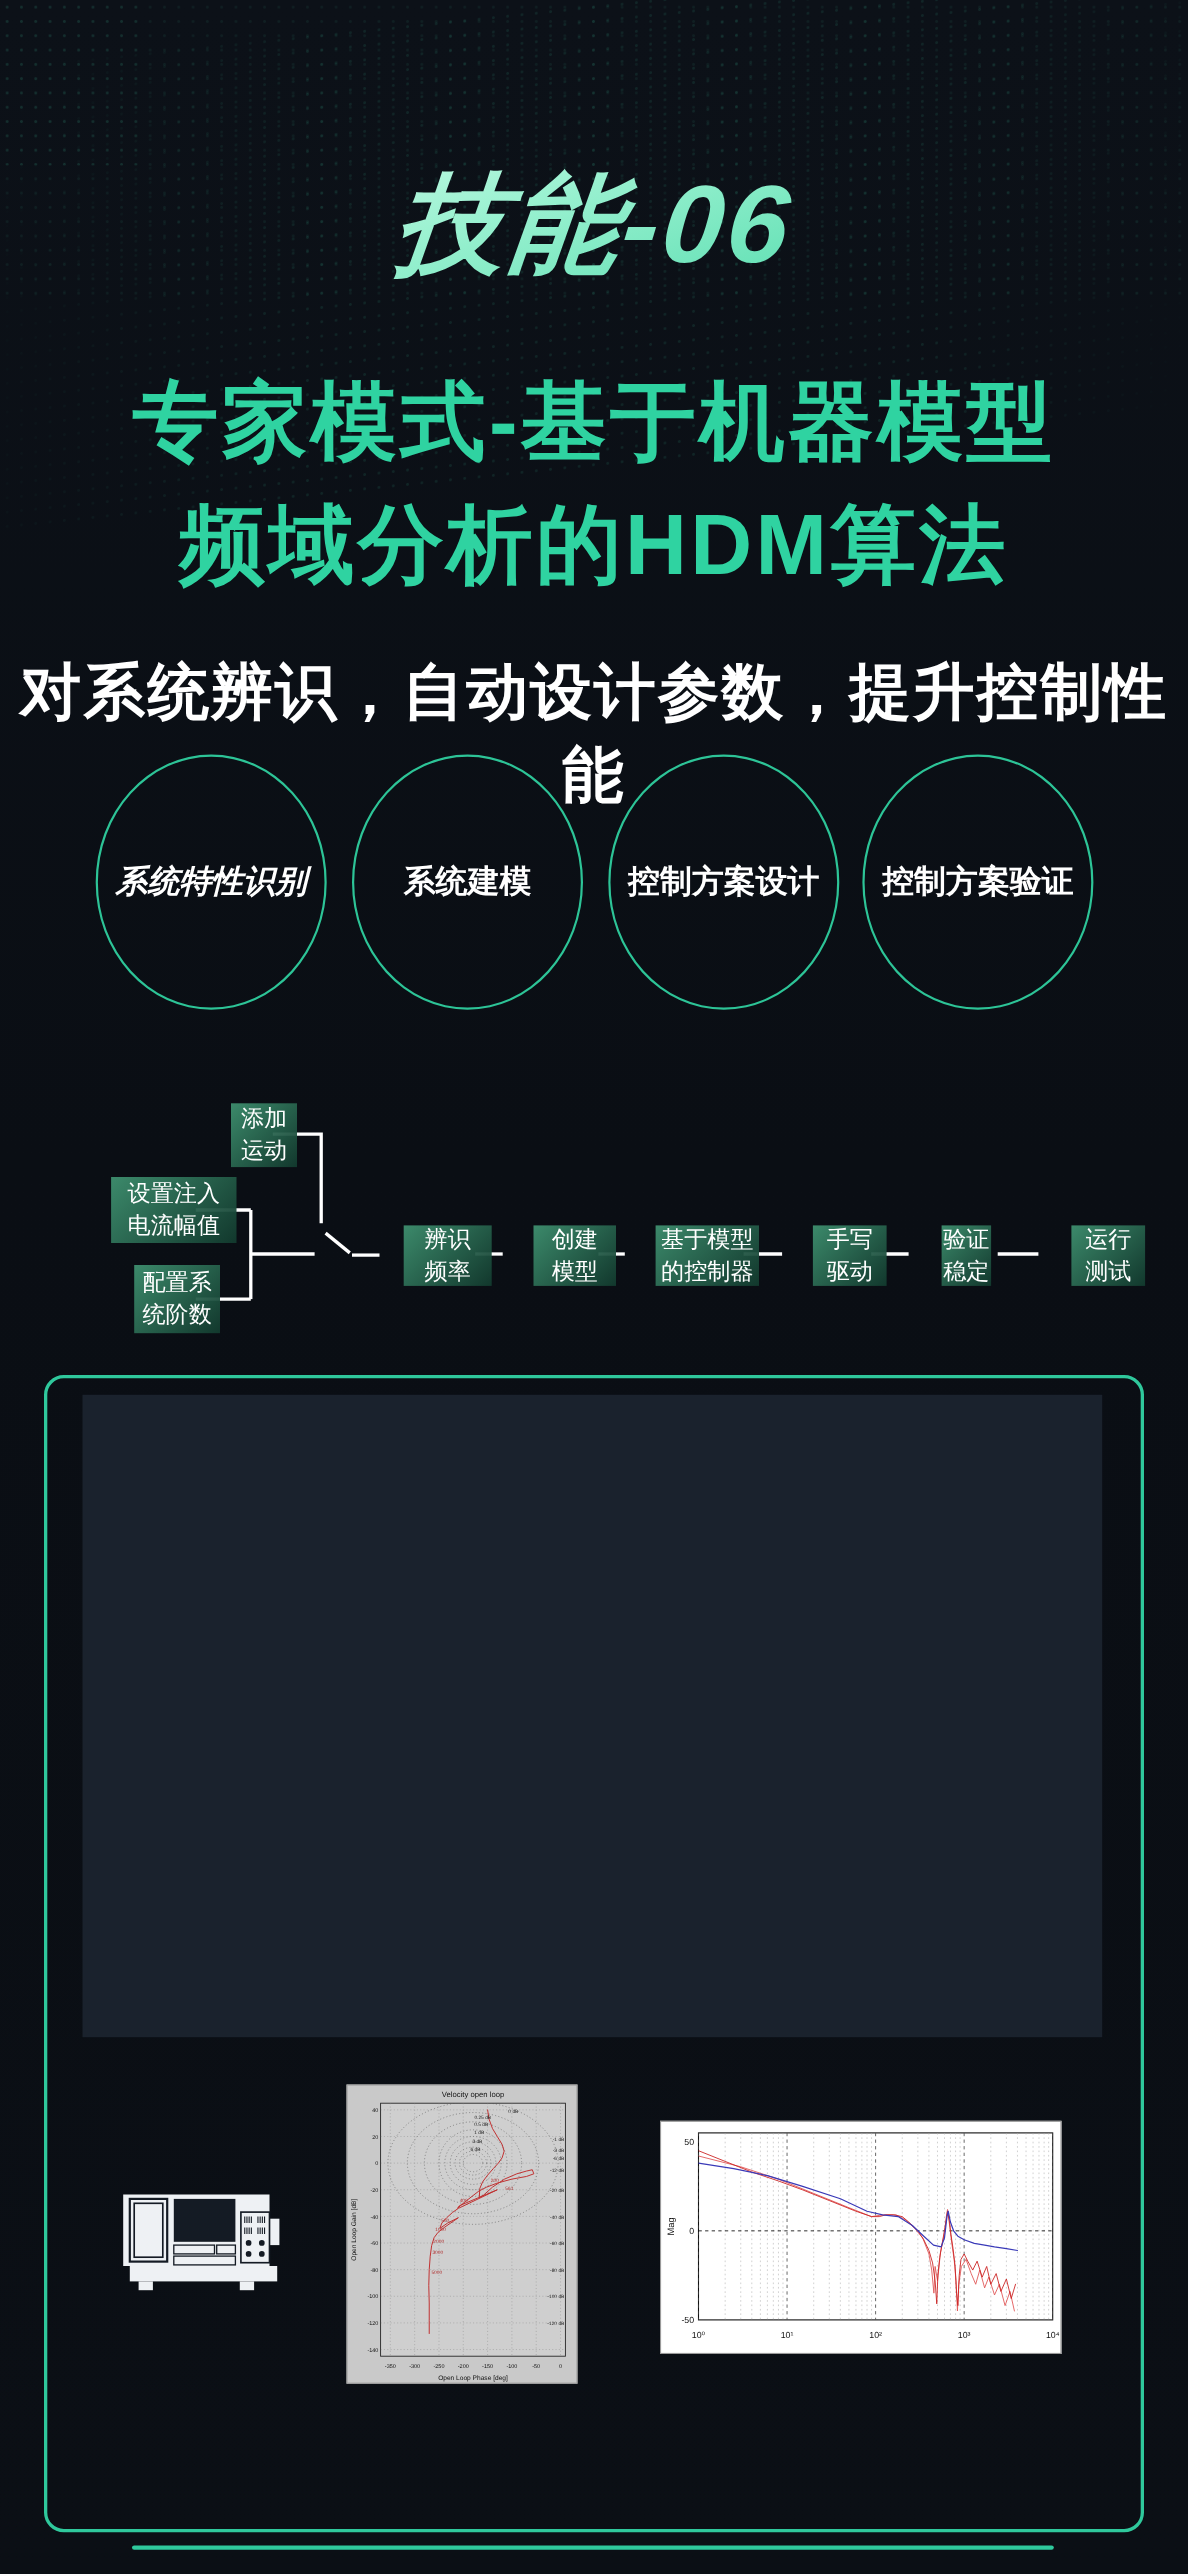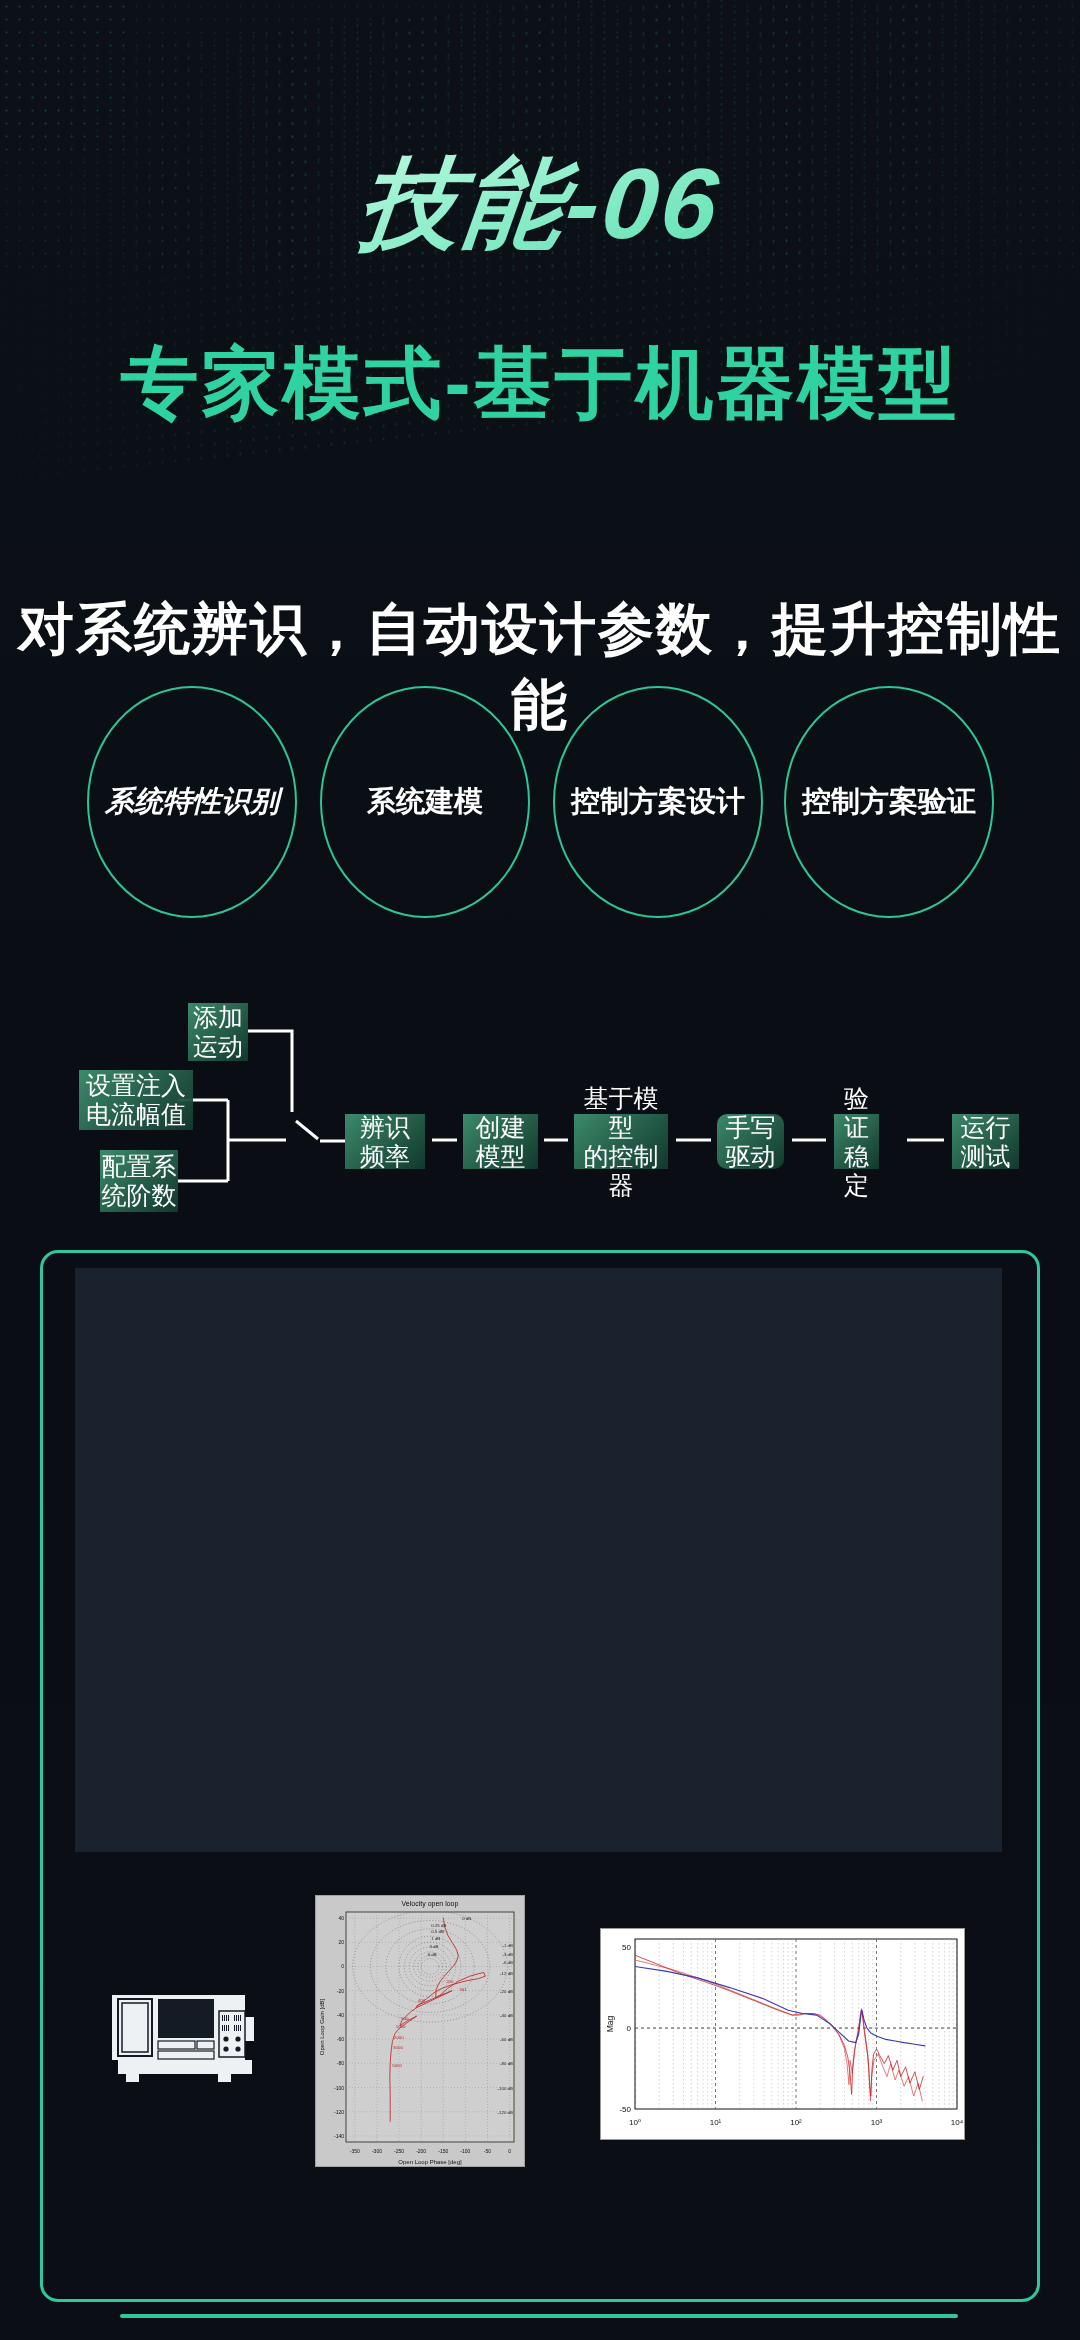--- a/index.html
+++ b/index.html
@@ -16,39 +16,40 @@
   .badge{left:0;top:138px;width:1080px;text-align:center;font-size:100px;font-weight:bold;font-style:italic;
     letter-spacing:3px;transform:skewX(-6deg);
     background:linear-gradient(160deg,#eafff6 0%,#9df2d2 40%,#2fd19b 100%);
     -webkit-background-clip:text;background-clip:text;color:transparent;}
   .main-title{left:0;width:1080px;text-align:center;font-size:78px;font-weight:800;color:#2fd3a1;letter-spacing:3px;}
   .subtitle{left:0;top:592px;width:1080px;text-align:center;font-size:56px;font-weight:700;color:#ffffff;letter-spacing:2px;}
   .circle{border:2px solid #2dc497;border-radius:50%;width:206px;height:228px;top:686px;
     display:flex;align-items:center;justify-content:center;color:#fff;font-size:29px;font-weight:700;text-align:center;}
   .flow-box{background:linear-gradient(135deg,rgba(64,148,114,.92) 0%,rgba(18,58,46,.95) 100%);
     color:#fff;display:flex;flex-direction:column;align-items:center;justify-content:center;
-    font-size:25px;line-height:29px;font-weight:500;text-align:center;}
+    font-size:21px;line-height:29px;font-weight:500;text-align:center;margin-left:22px;}
   .border-box{left:40px;top:1250px;width:994px;height:1046px;border:3px solid #2fc89c;border-radius:18px;}
   .shot{left:75px;top:1268px;width:927px;height:584px;background:#1a222d;}
   .app, .app *{font-family:"Liberation Sans","DejaVu Sans",sans-serif;}
   .panel-grey{background:#c9c9c9;border:1px solid #a0a0a0;box-sizing:border-box;}
   .panel-white{background:#fff;border:1px solid #9a9a9a;box-sizing:border-box;}
   .bottomline{left:120px;top:2314px;width:838px;height:4px;background:#2fc89c;border-radius:2px;}
 </style>
 </head>
 <body>
 
 <div class="poster">
 
   <div class="dots dots1"></div>
   <div class="dots dots2"></div>
   <div class="dots dots3"></div>
 
   <div class="abs badge">技能-06</div>
   <div class="abs main-title" style="top:332px;">专家模式-基于机器模型</div>
+  <div class="abs main-title" style="top:444px;">频域分析的HDM算法</div>
   <div class="abs subtitle">对系统辨识，自动设计参数，提升控制性能</div>
 
   <div class="abs circle" style="left:87px;font-style:italic;">
       <span>系统特性识别</span>
     </div>
   <div class="abs circle" style="left:320px;">
       <span>系统建模</span>
     </div>
   <div class="abs circle" style="left:553px;">
       <span>控制方案设计</span>
@@ -89,21 +90,21 @@
       <span>频率</span>
     </div>
   <div class="abs flow-box" style="left:463px;top:1114px;width:75px;height:55px;text-align:center;">
       <span>创建</span>
       <span>模型</span>
     </div>
   <div class="abs flow-box" style="left:574px;top:1114px;width:94px;height:55px;">
       <span>基于模型</span>
       <span>的控制器</span>
     </div>
-  <div class="abs flow-box" style="left:717px;top:1114px;width:67px;height:55px;border-radius:10px;">
+  <div class="abs flow-box" style="left:717px;top:1114px;width:67px;height:55px;">
       <span>手写</span>
       <span>驱动</span>
     </div>
   <div class="abs flow-box" style="left:834px;top:1114px;width:45px;height:55px;">
       <span>验证</span>
       <span>稳定</span>
     </div>
   <div class="abs flow-box" style="left:952px;top:1114px;width:67px;height:55px;">
       <span>运行</span>
       <span>测试</span>

